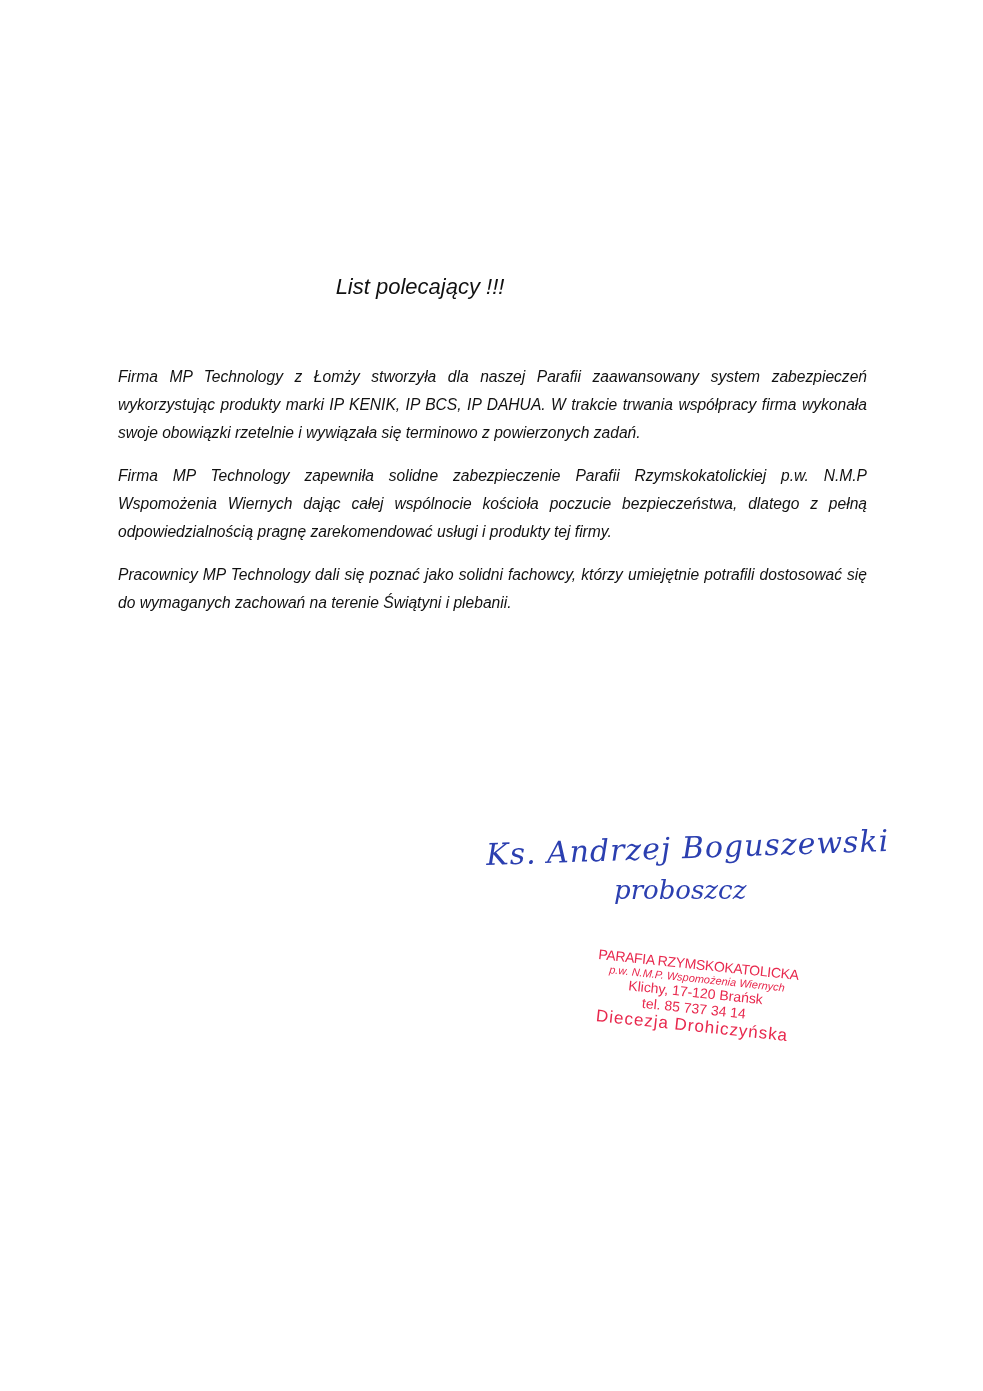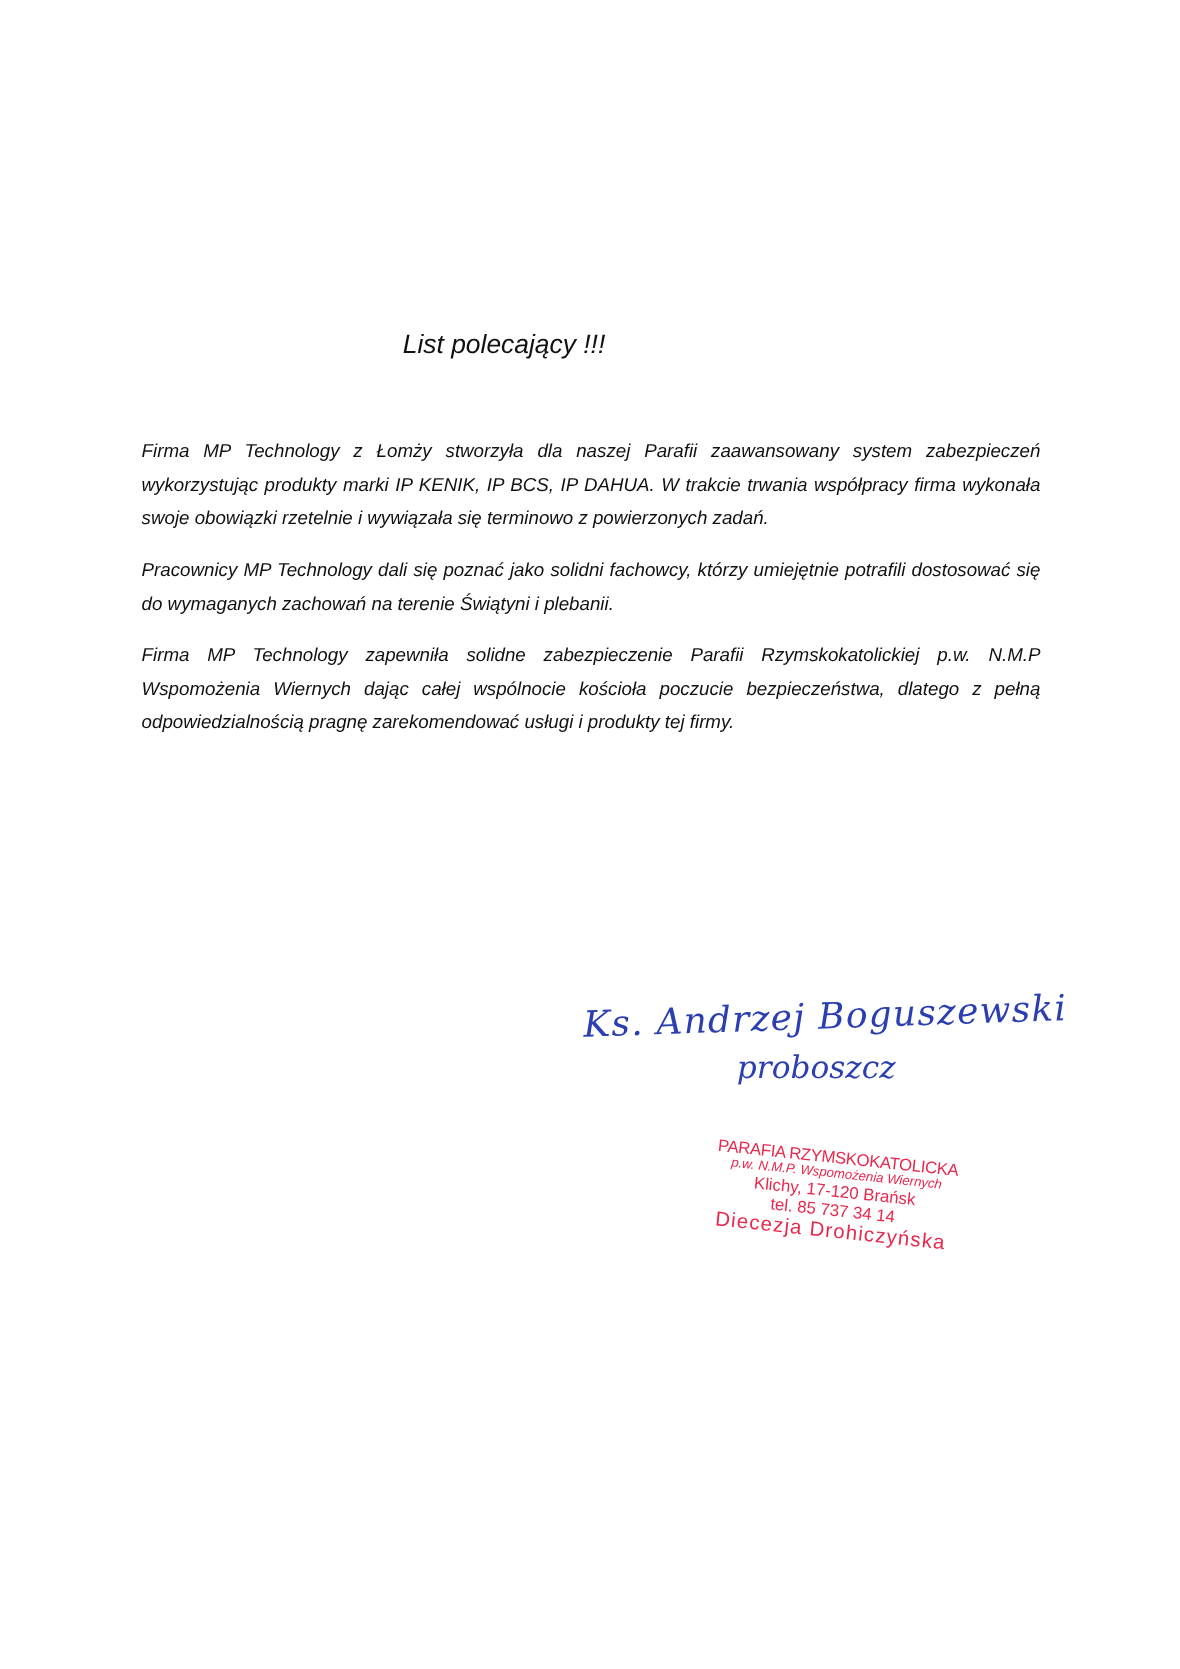--- a/index.html
+++ b/index.html
@@ -31,22 +31,22 @@
 </head>
 <body>
 
 <div class="addr">
 </div>
 
 <div class="title">List polecający !!!</div>
 
 <div class="body">
   <p>Firma MP Technology z Łomży stworzyła dla naszej Parafii zaawansowany system zabezpieczeń wykorzystując produkty marki IP KENIK, IP BCS, IP DAHUA. W trakcie trwania współpracy firma wykonała swoje obowiązki rzetelnie i wywiązała się terminowo z powierzonych zadań.</p>
+  <p>Firma MP Technology zapewniła solidne zabezpieczenie Parafii Rzymskokatolickiej p.w. N.M.P Wspomożenia Wiernych dając całej wspólnocie kościoła poczucie bezpieczeństwa, dlatego z pełną odpowiedzialnością pragnę zarekomendować usługi i produkty tej firmy.</p>
   <p>Pracownicy MP Technology dali się poznać jako solidni fachowcy, którzy umiejętnie potrafili dostosować się do wymaganych zachowań na terenie Świątyni i plebanii.</p>
-  <p>Firma MP Technology zapewniła solidne zabezpieczenie Parafii Rzymskokatolickiej p.w. N.M.P Wspomożenia Wiernych dając całej wspólnocie kościoła poczucie bezpieczeństwa, dlatego z pełną odpowiedzialnością pragnę zarekomendować usługi i produkty tej firmy.</p>
 </div>
 
 <div class="sig">
   <div class="sig-name">Ks. Andrzej Boguszewski</div>
   <div class="sig-role">proboszcz</div>
 </div>
 
 <div class="stamp">
   <div class="s1">PARAFIA RZYMSKOKATOLICKA</div>
   <div class="s2">p.w. N.M.P. Wspomożenia Wiernych</div>

